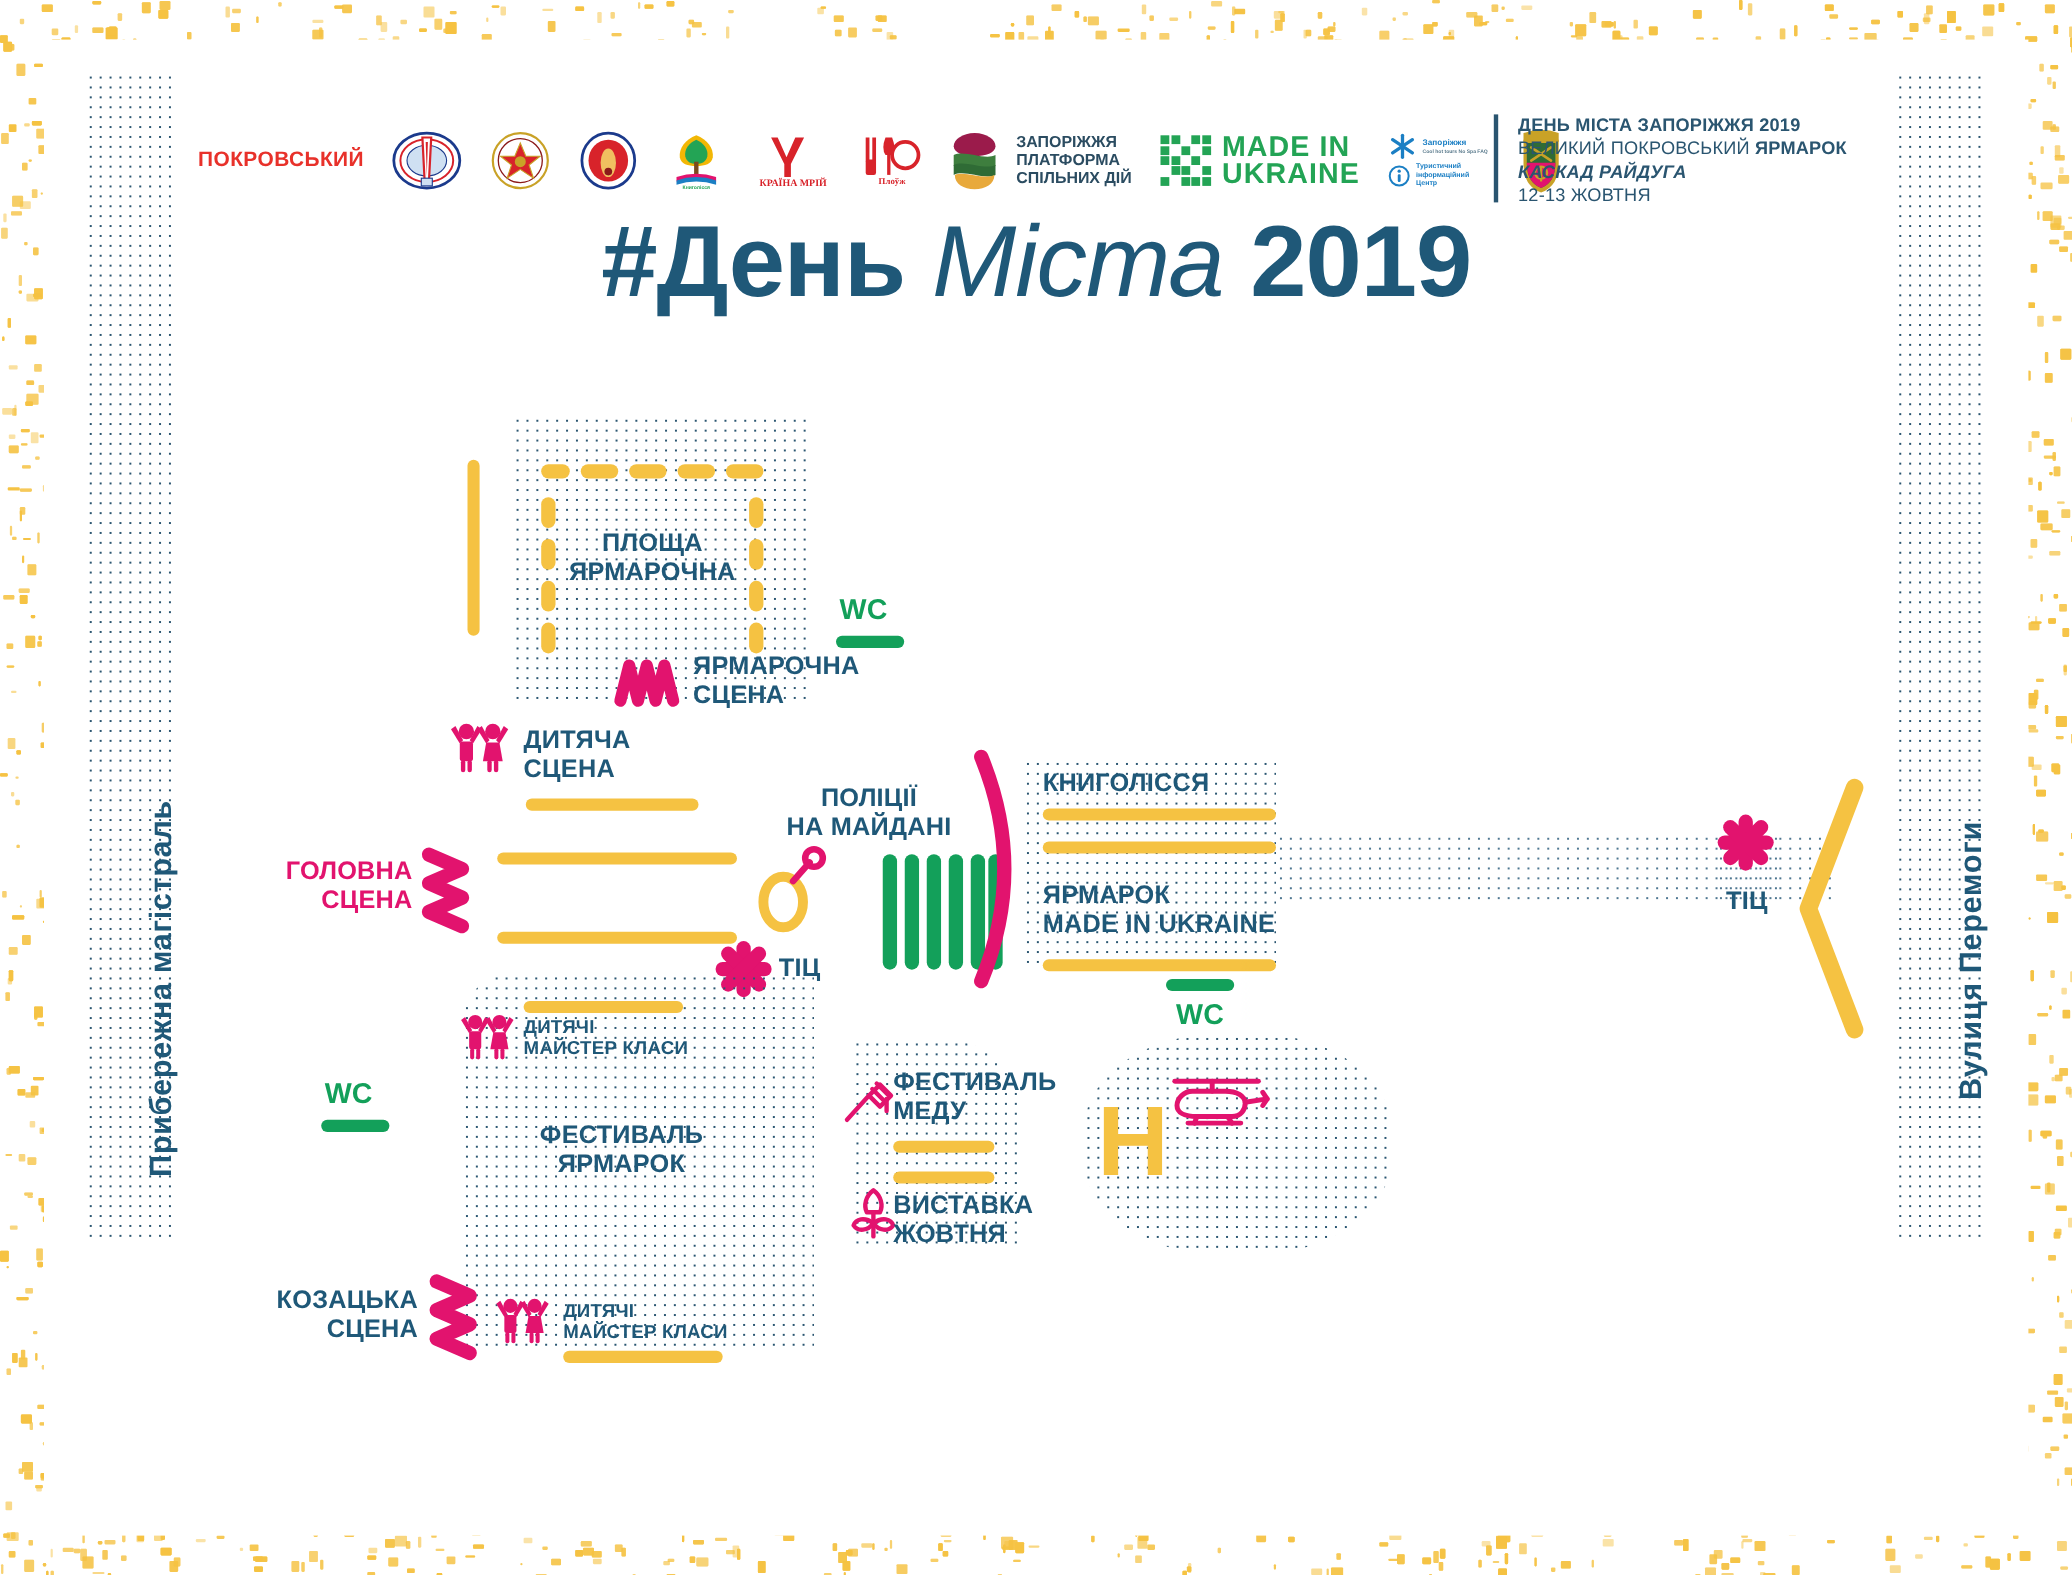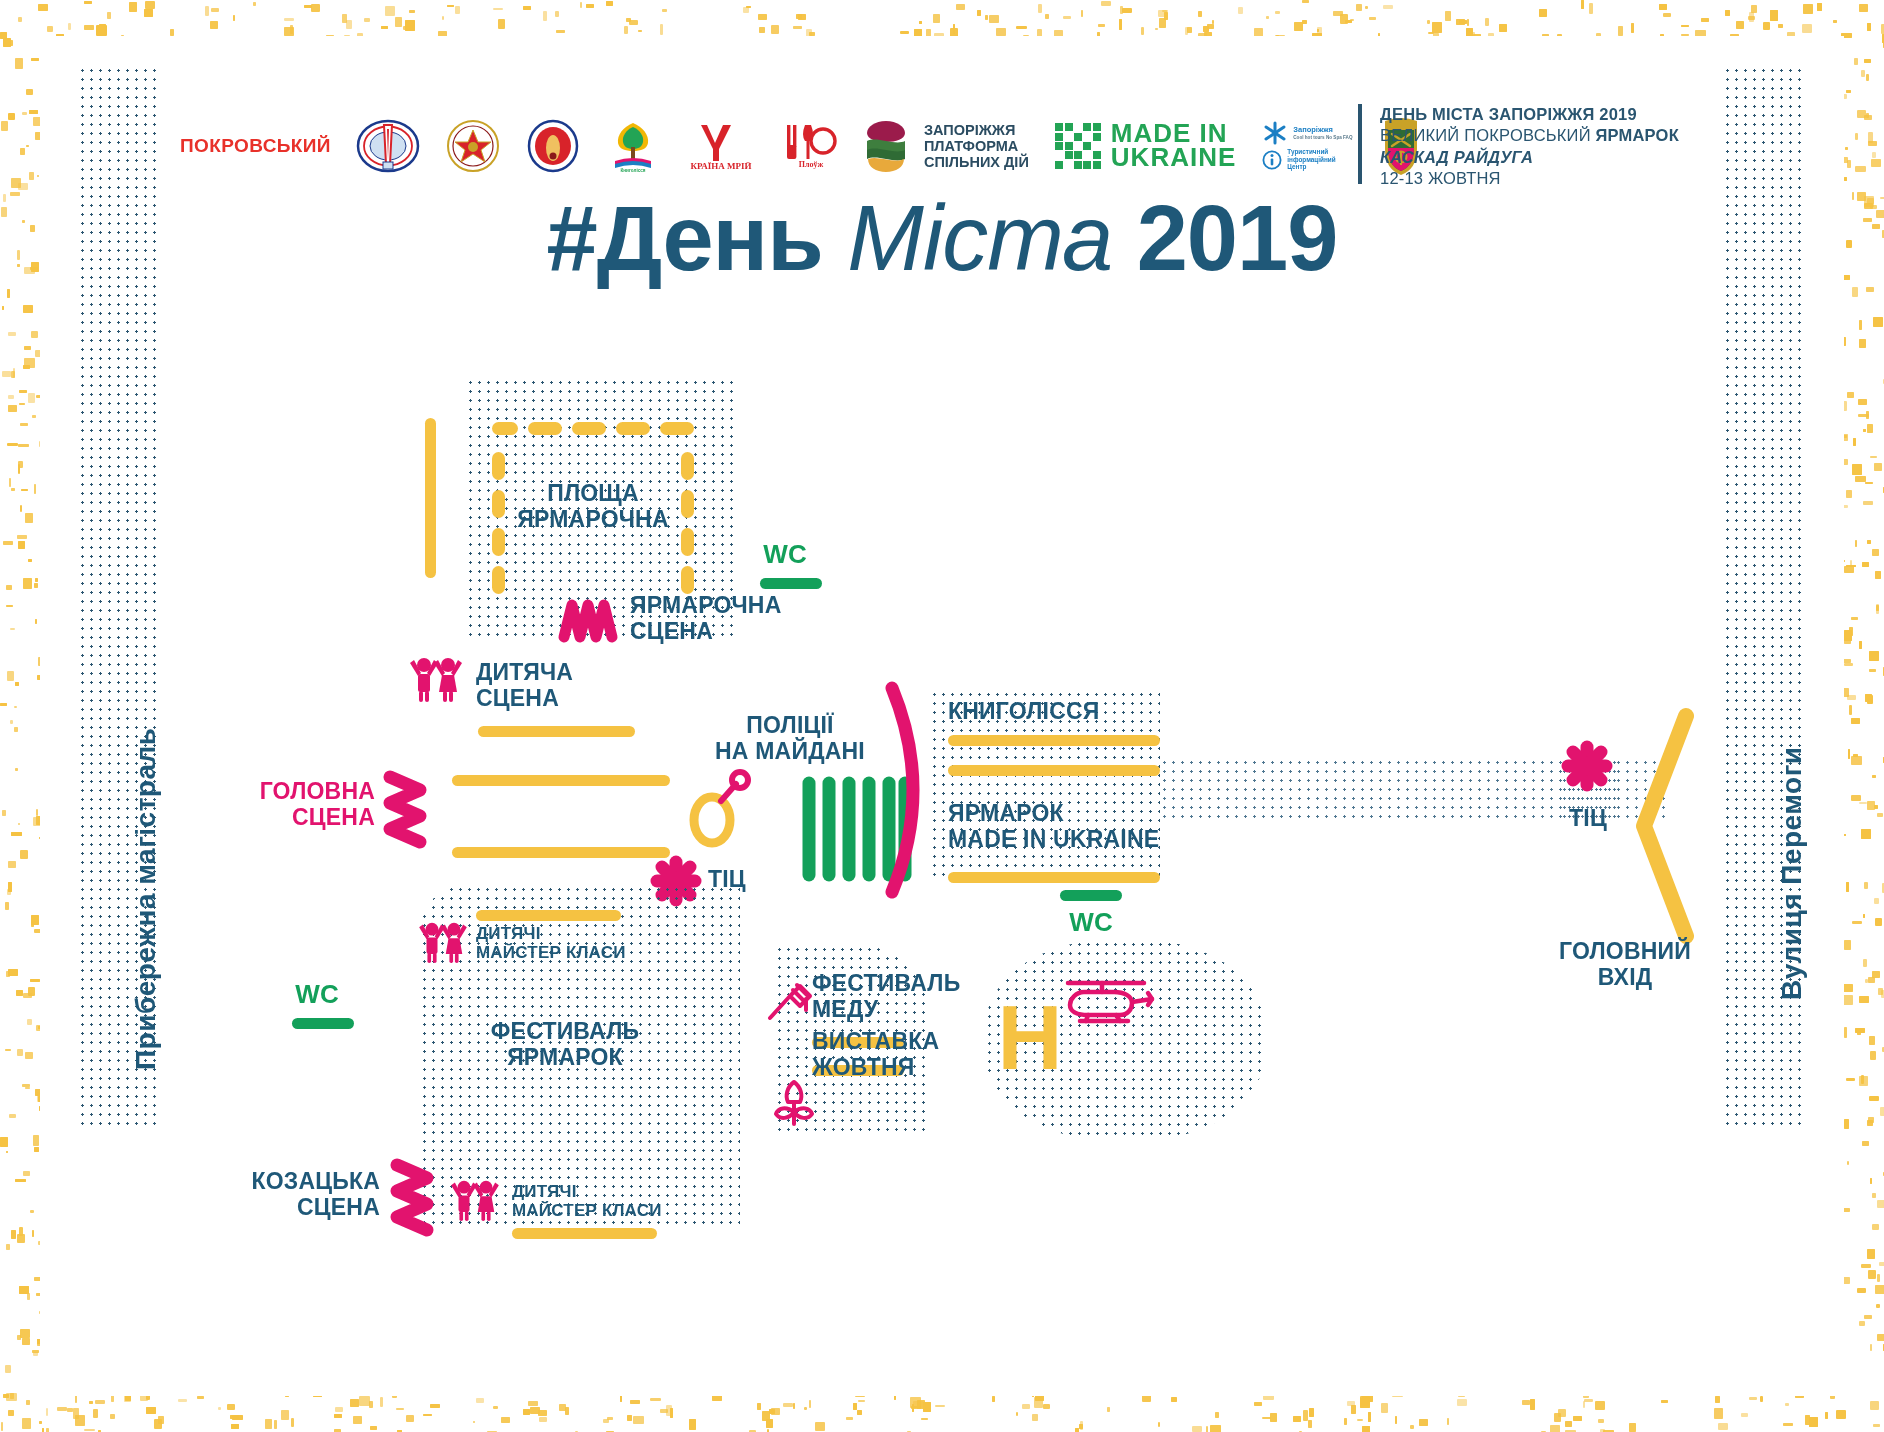--- a/index.html
+++ b/index.html
@@ -1762,21 +1762,21 @@
 
   <div class="bar" style="left:812px;top:1065px;width:92px;"></div>
   <svg style="position:absolute;left:770px;top:1078px;" width="48" height="50" viewBox="0 0 48 50">
     <g fill="none" stroke="#E2136E" stroke-width="4" stroke-linecap="round" stroke-linejoin="round">
       <path d="M24 4 C17 9 15 18 18 24 L30 24 C33 18 31 9 24 4 Z"></path>
       <line x1="24" y1="24" x2="24" y2="46"></line>
       <path d="M24 34 C16 28 8 30 6 36 C10 42 19 41 24 34 Z"></path>
       <path d="M24 34 C32 28 40 30 42 36 C38 42 29 41 24 34 Z"></path>
     </g>
   </svg>
-  <div class="lbl" style="left:812px;top:1028px;width:200px;font-size:23px;">
+  <div class="lbl" style="left:812px;top:1082px;width:200px;font-size:23px;">
     <div>ВИСТАВКА</div>
     <div>ЖОВТНЯ</div>
   </div>
 
   <div class="zone" style="left:985px;top:940px;width:280px;height:200px;border-radius:44%;"></div>
   <div class="lbl c" style="left:995px;top:1000px;width:70px;font-size:90px;color:#F5C242;line-height:.85;">H</div>
   <svg style="position:absolute;left:1062px;top:975px;" width="92" height="58" viewBox="0 0 92 58">
     <g fill="none" stroke="#E2136E" stroke-width="4.5" stroke-linecap="round" stroke-linejoin="round">
       <line x1="6" y1="8" x2="82" y2="8"></line>
       <line x1="40" y1="8" x2="40" y2="17"></line>
@@ -1825,18 +1825,14 @@
       <line x1="7" y1="26" x2="45" y2="26"></line>
       <line x1="12" y1="12" x2="40" y2="40"></line>
       <line x1="40" y1="12" x2="12" y2="40"></line>
     </g>
   </svg>
   <div class="lbl c" style="left:1550px;top:805px;width:76px;font-size:23px;">ТІЦ</div>
 
   <svg style="position:absolute;left:1630px;top:706px;" width="70" height="240" viewBox="0 0 70 240">
     <path d="M56 10 L14 120 L56 230" fill="none" stroke="#F5C242" stroke-width="16" stroke-linecap="round" stroke-linejoin="round"></path>
   </svg>
-  <div class="lbl c" style="left:1520px;top:938px;width:210px;font-size:23px;">
-    <div>ГОЛОВНИЙ</div>
-    <div>ВХІД</div>
-  </div>
 
 </div>
 
 </body></html>

